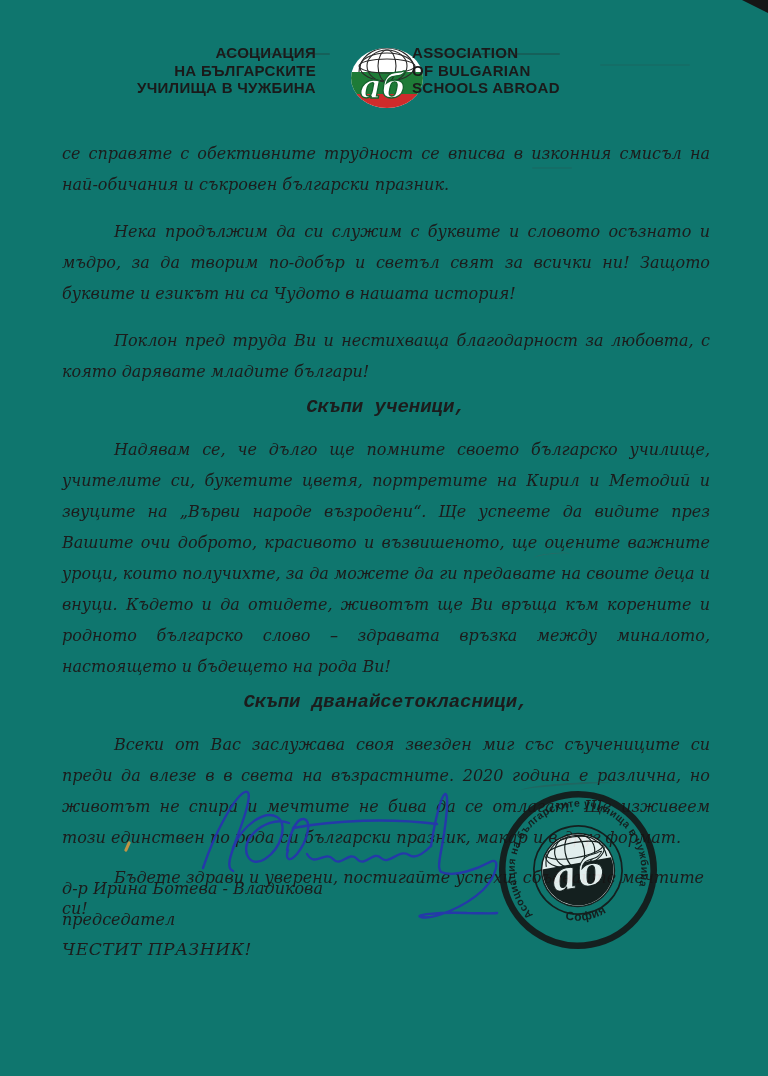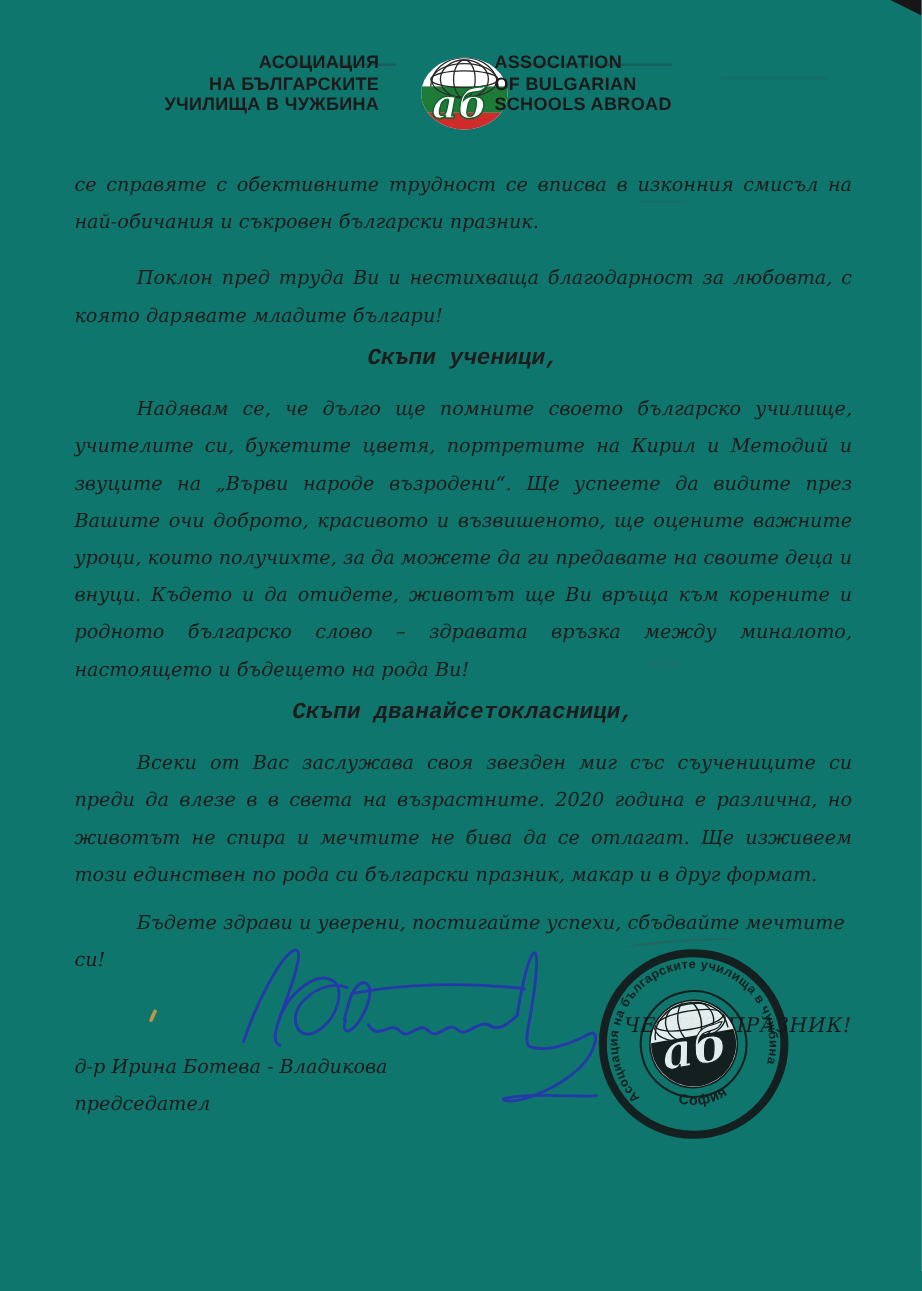--- a/index.html
+++ b/index.html
@@ -13,21 +13,21 @@
          font-family:"Liberation Sans",sans-serif;font-weight:bold;font-size:15px;
          line-height:17.5px;letter-spacing:.3px;color:#1a1a1a;}
   .lh-logo{position:absolute;top:36px;left:347px;width:80px;height:78px;}
   
   .letter-body{position:absolute;top:122px;left:62px;width:648px;}
   .para{font-style:italic;font-size:16px;line-height:31px;text-align:justify;margin:16px 0 5px;}
   .ind{text-indent:52px;}
   .oneline{text-align:left;}
   .salut{font-style:italic;font-weight:bold;font-size:19px;text-align:center;margin:9px 0 10px;font-family:Liberation Mono, monospace;}
   .gap-top{margin-top:9px;}
-  .closing{font-style:italic;font-size:17px;text-align:right;margin-top:30px;letter-spacing:.6px;}
+  .closing{font-style:italic;font-size:17px;text-align:left;margin-top:15px;letter-spacing:.6px;}
   
   .signature{position:absolute;top:780px;left:185px;width:315px;height:155px;}
   .stamp{position:absolute;top:779px;left:487px;width:182px;height:182px;}
   .signer{position:absolute;top:878px;left:62px;width:420px;font-style:italic;font-size:16px;color:#1b1b1b;}
   .signer div{margin-bottom:10px;line-height:21px;}
   
   .corner-mark{position:absolute;top:0;right:0;width:0;height:0;
                border-top:13px solid #161616;border-left:26px solid transparent;}
   .streak{position:absolute;background:rgba(40,40,40,.28);height:1.5px;border-radius:1px;}
   .streak.faint{background:rgba(60,60,60,.12);}
@@ -73,20 +73,21 @@
   </div>
 
   <div class="lh-en">
     <div>ASSOCIATION</div>
     <div>OF BULGARIAN</div>
     <div>SCHOOLS ABROAD</div>
   </div>
 
   <main class="letter-body">
     <p class="para">се справяте с обективните трудност се вписва в изконния смисъл на най-обичания и съкровен български празник.</p>
+    <p class="para ind">Нека продължим да си служим с буквите и словото осъзнато и мъдро, за да творим по-добър и светъл свят за всички ни! Защото буквите и езикът ни са Чудото в нашата история!</p>
     <p class="para ind">Поклон пред труда Ви и нестихваща благодарност за любовта, с която дарявате младите българи!</p>
     <h3 class="salut">Скъпи ученици,</h3>
     <p class="para ind">Надявам се, че дълго ще помните своето българско училище, учителите си, букетите цветя, портретите на Кирил и Методий и звуците на „Върви народе възродени“. Ще успеете да видите през Вашите очи доброто, красивото и възвишеното, ще оцените важните уроци, които получихте, за да можете да ги предавате на своите деца и внуци. Където и да отидете, животът ще Ви връща към корените и родното българско слово – здравата връзка между миналото, настоящето и бъдещето на рода Ви!</p>
     <h3 class="salut">Скъпи дванайсетокласници,</h3>
     <p class="para ind">Всеки от Вас заслужава своя звезден миг със съучениците си преди да влезе в в света на възрастните. 2020 година е различна, но животът не спира и мечтите не бива да се отлагат. Ще изживеем този единствен по рода си български празник, макар и в друг формат.</p>
     <p class="para ind oneline gap-top">Бъдете здрави и уверени, постигайте успехи, сбъдвайте мечтите си!</p>
     <div class="closing">ЧЕСТИТ ПРАЗНИК!</div>
   </main>
 
   <svg class="signature" viewBox="0 0 315 155">

